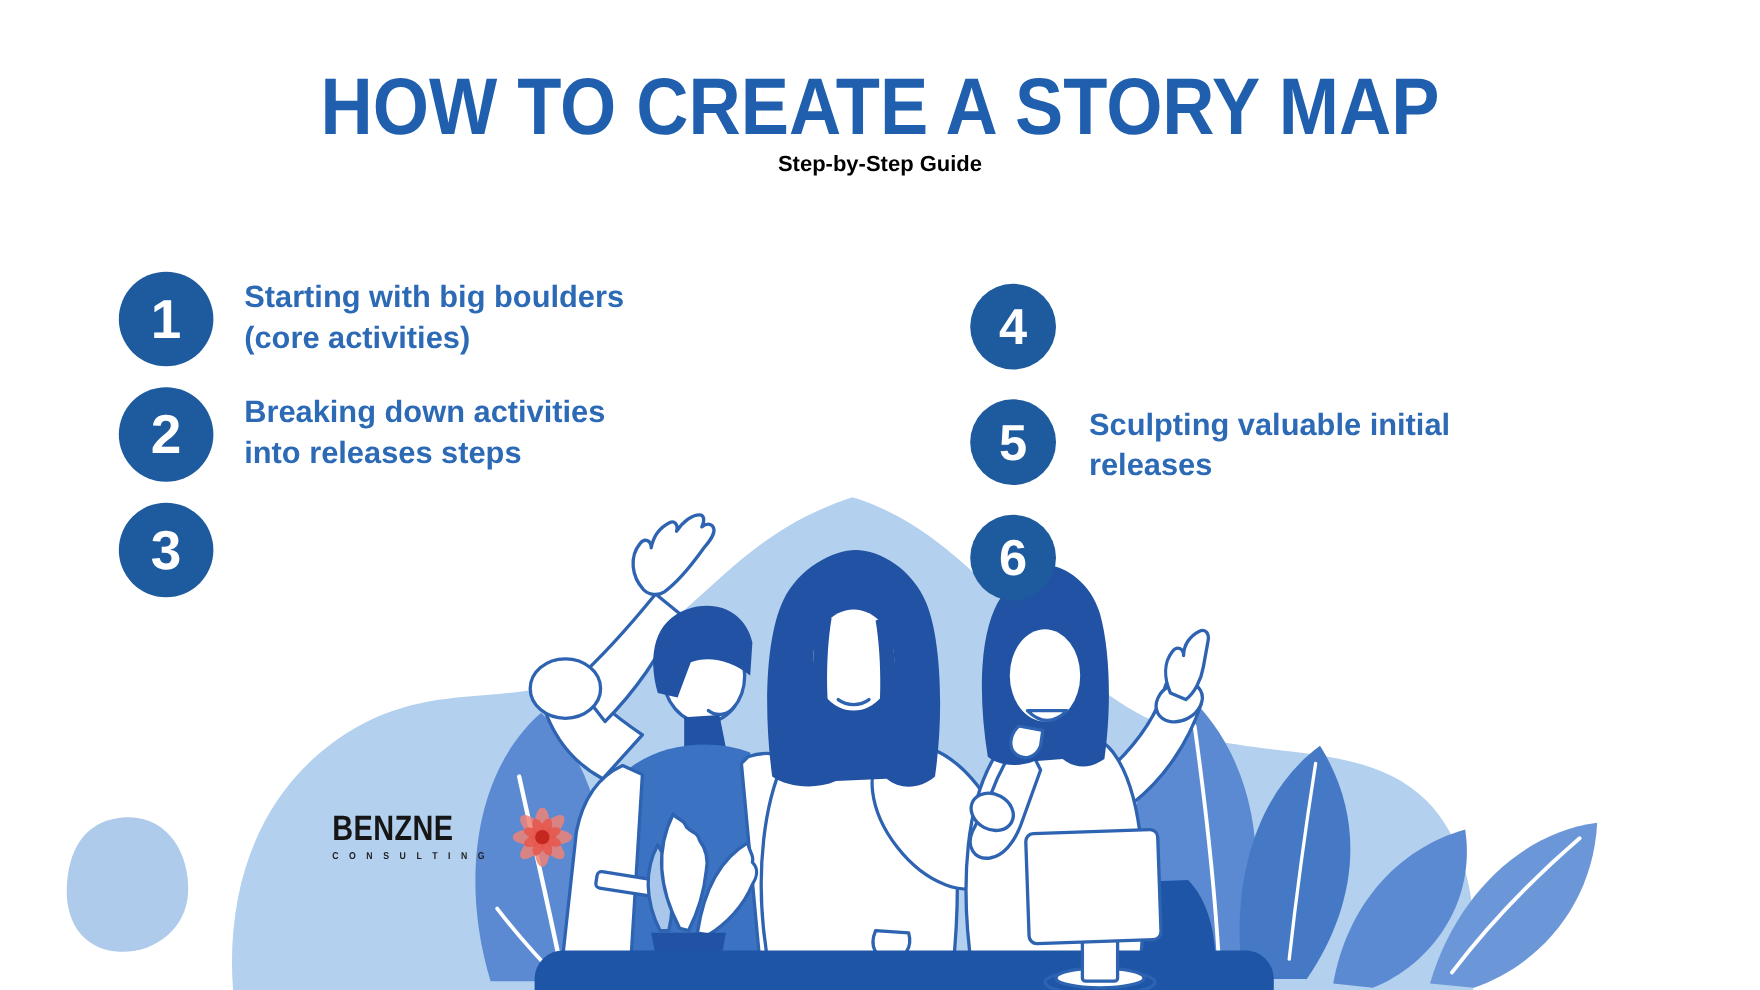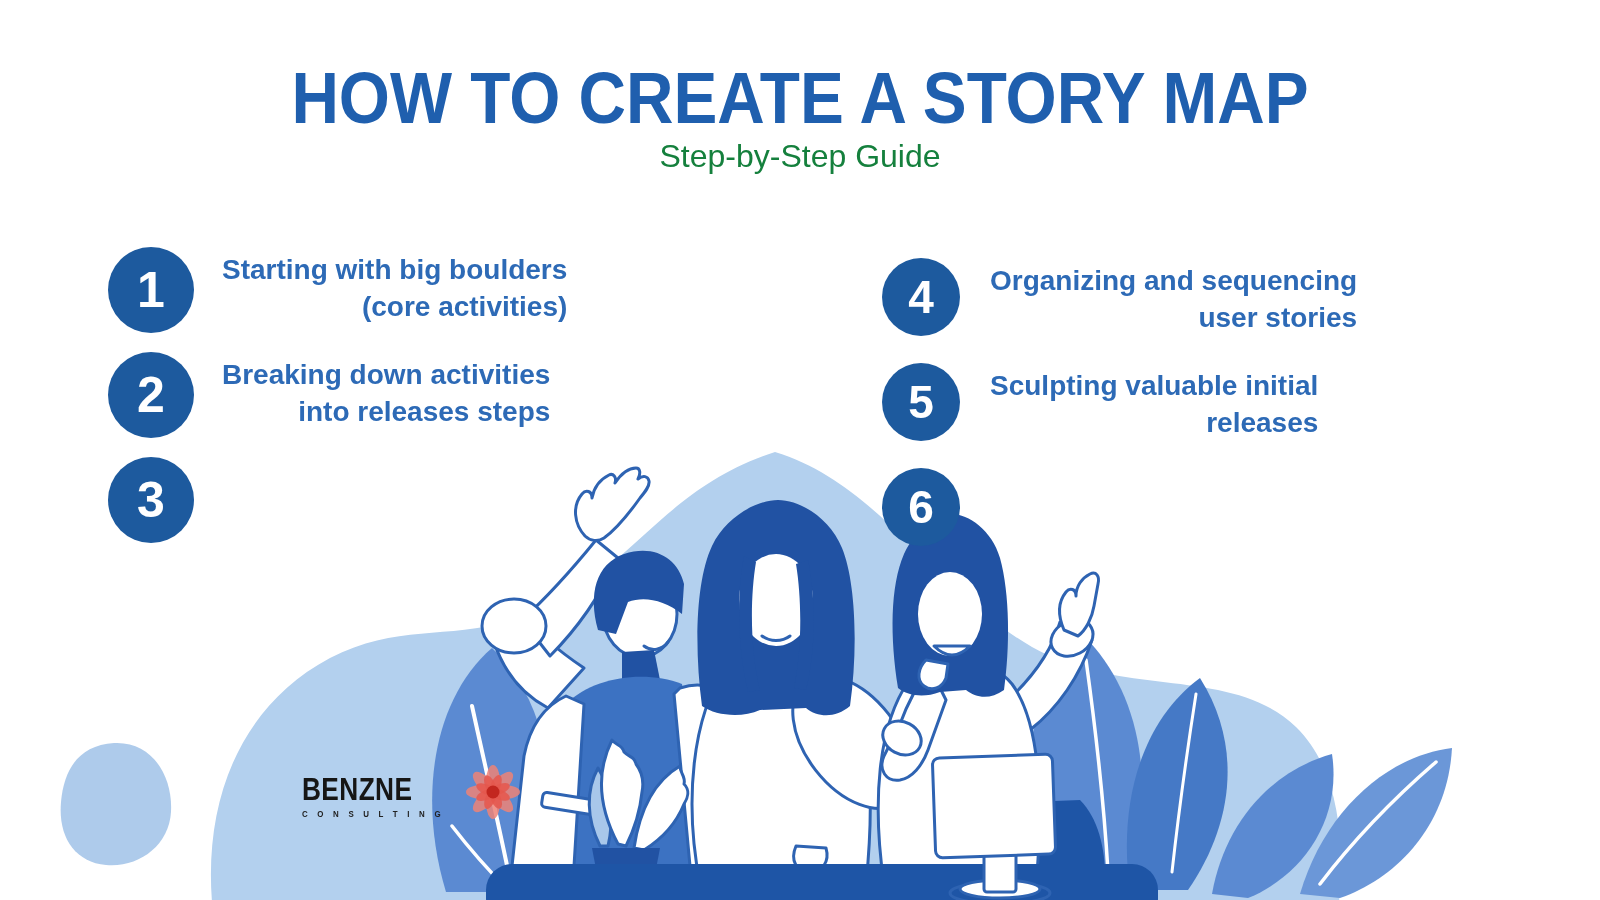--- a/index.html
+++ b/index.html
@@ -8,40 +8,40 @@
     font-family:"Liberation Sans",sans-serif;
   }
   svg.bg{position:absolute;left:0;top:0;width:1600px;height:900px;display:block;}
   .title{
     position:absolute;left:0;top:56px;width:100%;margin:0;text-align:center;
     font-size:73px;font-weight:bold;letter-spacing:0px;color:#1f5fae;
     transform:scaleX(0.90);white-space:nowrap;
   }
   .subtitle{
     position:absolute;left:0;top:138px;width:100%;text-align:center;
-    font-size:32px;font-weight:normal;color:#15803d;
+    font-size:20px;font-weight:bold;color:#000000;
   }
   .step{position:absolute;display:flex;align-items:flex-start;}
   .step .num{
     flex:none;display:flex;align-items:center;justify-content:center;
     border-radius:50%;background:#1d5a9e;color:#ffffff;font-weight:bold;
   }
   .col-left .num{width:86px;height:86px;font-size:50px;margin-right:28px;}
   .col-right .num{width:78px;height:78px;font-size:46px;margin-right:30px;}
   .step .lbl{
     font-size:28px;font-weight:bold;color:#2d6ab6;line-height:37px;
-    white-space:pre-line;padding-top:4px;text-align:right;
+    white-space:pre-line;padding-top:4px;
   }
   #s1{left:108px;top:247px;}
   #s2{left:108px;top:352px;}
   #s3{left:108px;top:457px;}
   #s4{left:882px;top:258px;}
   #s5{left:882px;top:363px;}
   #s6{left:882px;top:468px;}
-  .logo{position:absolute;left:302px;top:769px;display:flex;align-items:flex-end;}
+  .logo{position:absolute;left:302px;top:738px;display:flex;align-items:flex-start;}
   .logo-text{display:flex;flex-direction:column;}
   .brand{
     font-size:32px;font-weight:bold;color:#161616;line-height:31px;letter-spacing:0.5px;
     transform:scaleX(0.82);transform-origin:left top;
   }
   .tagline{
     font-size:9px;font-weight:bold;color:#222222;letter-spacing:4.2px;margin-top:4px;
     transform:scaleX(0.88);transform-origin:left top;
   }
   .flower{width:54px;height:54px;margin-left:2px;margin-top:-4px;}
@@ -177,22 +177,20 @@
   <div class="step col-left" id="s2">
     <div class="num">2</div>
     <div class="lbl">Breaking down activities
 into releases steps</div>
   </div>
   <div class="step col-left" id="s3">
     <div class="num">3</div>
   </div>
   <div class="step col-right" id="s4">
     <div class="num">4</div>
-    <div class="lbl">Organizing and sequencing
-user stories</div>
   </div>
   <div class="step col-right" id="s5">
     <div class="num">5</div>
     <div class="lbl">Sculpting valuable initial
 releases</div>
   </div>
   <div class="step col-right" id="s6">
     <div class="num">6</div>
   </div>
 

